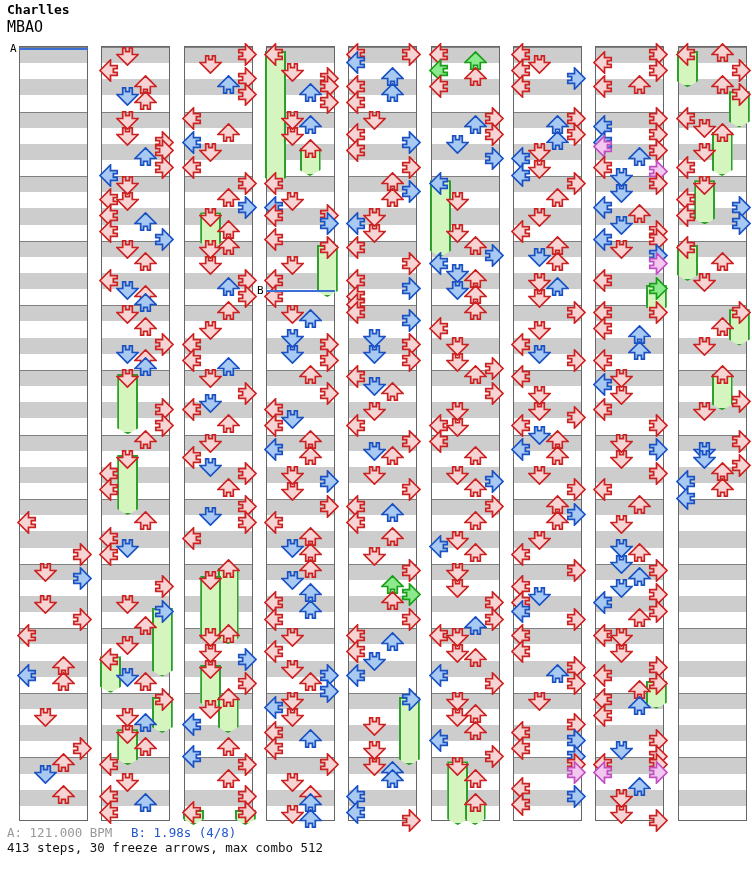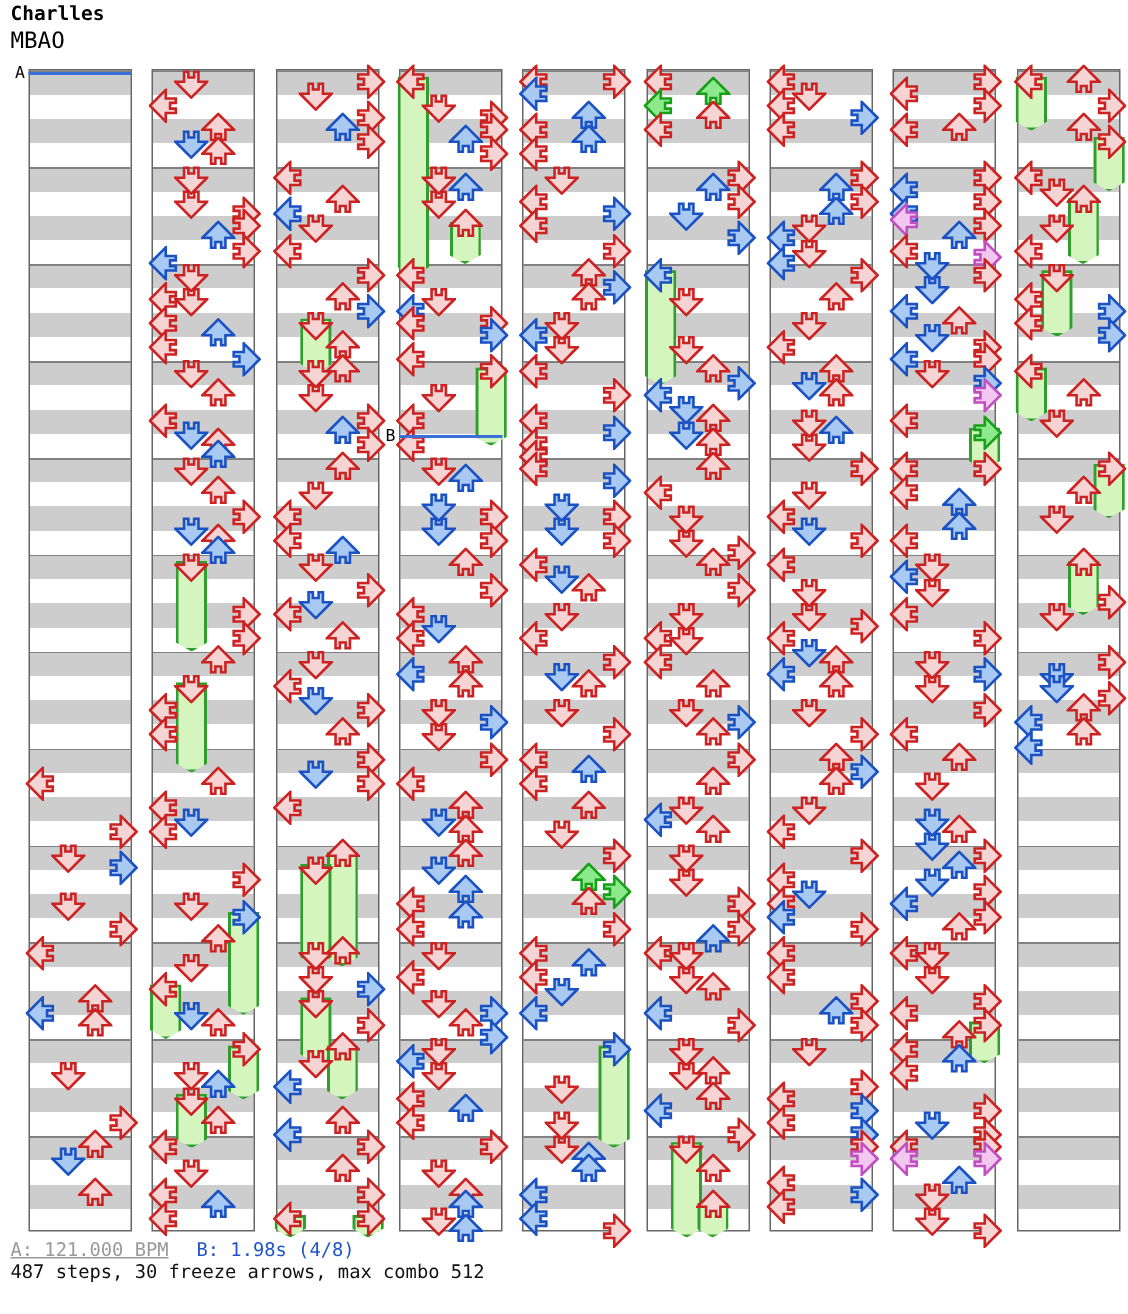--- a/index.html
+++ b/index.html
@@ -8,21 +8,21 @@
   .abs{position:absolute;}
   .title{font-weight:bold;font-size:13px;white-space:pre;}
   .song{font-size:15px;white-space:pre;}
   .info{font-size:12.5px;white-space:pre;}
   .col{position:absolute;border:1px solid #666;box-sizing:border-box;}
   .marker-line{position:absolute;height:2px;background:#3a6fd8;z-index:5;}
   .marker-label{position:absolute;font-size:11px;line-height:11px;z-index:5;}
   .freeze{position:absolute;box-sizing:border-box;border:2px solid #2f9e2f;background:#d4f5bd;
           z-index:1;clip-path:polygon(0 0,100% 0,100% calc(100% - 6px),50% 100%,0 calc(100% - 6px));}
   .arrow{position:absolute;width:23px;height:23px;z-index:2;}
-  .ft-a{font-size:12.5px;color:#999;white-space:pre;text-decoration:underline;}
+  .ft-a{font-size:12.5px;color:#999;white-space:pre;}
   .ft-b{font-size:12.5px;color:#2255cc;white-space:pre;}
   .ft-s{font-size:12.5px;color:#111;white-space:pre;}
 </style>
 </head>
 <body>
 
 <div id="page">
   <div class="abs title" style="left:7px;top:2px;">Charlles</div>
   <div class="abs song" style="left:7px;top:18px;">MBAO</div>
 
@@ -1563,14 +1563,14 @@
           <path d="M12 1 L23 12 L17 12 L17 19 L14 19 L14 15 L10 15 L10 19 L7 19 L7 12 L1 12 Z" fill="#a8c9f2" stroke="#1a52c4" stroke-width="1.8" stroke-linejoin="miter" transform="rotate(270 12 12)"></path>
         </svg></div>
       <div class="marker-line" style="background: rgb(58, 111, 216); left: 19px; width: 69px; top: 48px;"></div>
       <div class="marker-label" style="left: 10px; top: 43px;">A</div>
       <div class="marker-line" style="background: rgb(58, 111, 216); left: 266px; width: 69px; top: 290.19px;"></div>
       <div class="marker-label" style="left: 257px; top: 285.19px;">B</div>
     </div>
 
   <div class="abs ft-a" style="left:7px;top:825px;">A: 121.000 BPM</div>
   <div class="abs ft-b" style="left:131px;top:825px;">B: 1.98s (4/8)</div>
-  <div class="abs ft-s" style="left:7px;top:840px;">487 steps, 30 freeze arrows, max combo 512</div>
+  <div class="abs ft-s" style="left:7px;top:840px;">413 steps, 30 freeze arrows, max combo 512</div>
 </div>
 
 </body></html>

